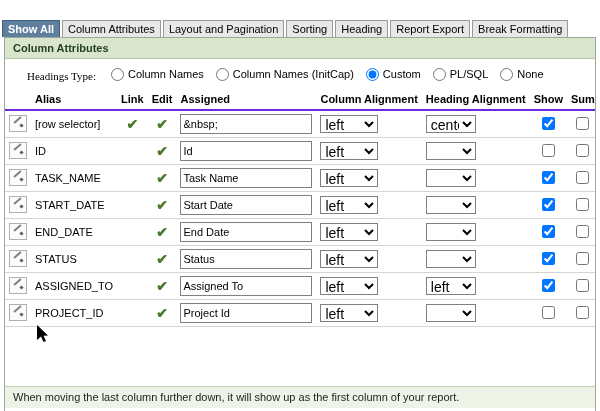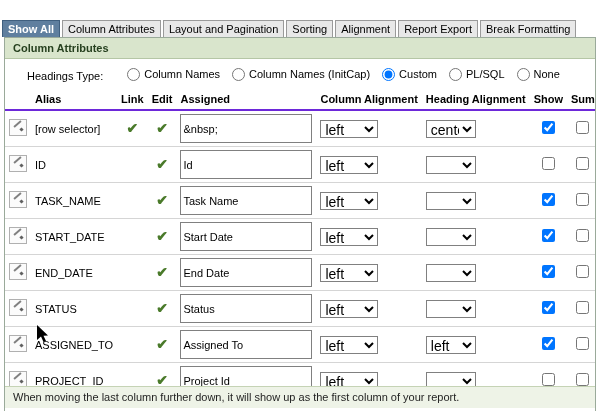--- a/index.html
+++ b/index.html
@@ -66,21 +66,22 @@
 
   
   .headings-row {
     padding: 9px 0 8px 22px;
     display: flex;
     align-items: center;
     font-size: 11px;
     white-space: nowrap;
   }
   .headings-label {
-    margin-right: 24px;
+    margin-right: 15px;
+    font-family: Liberation Serif, serif;
   }
   .radio-opt {
     display: inline-flex;
     margin-right: 12px;
   }
   .radio-opt input { margin: 0 4px 0 0; }
 
   
   table.cols {
     border-collapse: collapse;
@@ -143,21 +144,21 @@
     font-size: 14px;
     font-weight: bold;
     line-height: 12px;
   }
   input.txt {
     width: 132px;
     font-size: 11px;
     font-family: "Liberation Sans", sans-serif;
     border: 1px solid #808080;
     padding: 1px 2px;
-    height: 29px;
+    height: 20px;
     box-sizing: border-box;
     background: #ffffff;
   }
   select.sel {
     font-size: 14px;
     font-family: "Liberation Sans", sans-serif;
     width: 58px;
     height: 18px;
     border: 1px solid #808080;
     background: #ffffff;
@@ -188,21 +189,21 @@
   .cursor-arrow svg { display: block; }
 </style>
 </head>
 <body>
 
 <div class="tabbar">
     <div class="tab active">Show All</div>
     <div class="tab">Column Attributes</div>
     <div class="tab">Layout and Pagination</div>
     <div class="tab">Sorting</div>
-    <div class="tab">Alignment</div>
+    <div class="tab">Heading</div>
     <div class="tab">Report Export</div>
     <div class="tab">Break Formatting</div>
   </div>
 
 <div class="region">
   <div class="region-header">Column Attributes</div>
 
   <div class="headings-row">
     <span class="headings-label">Headings Type:</span>
     <span id="headings-options"><label class="radio-opt">

